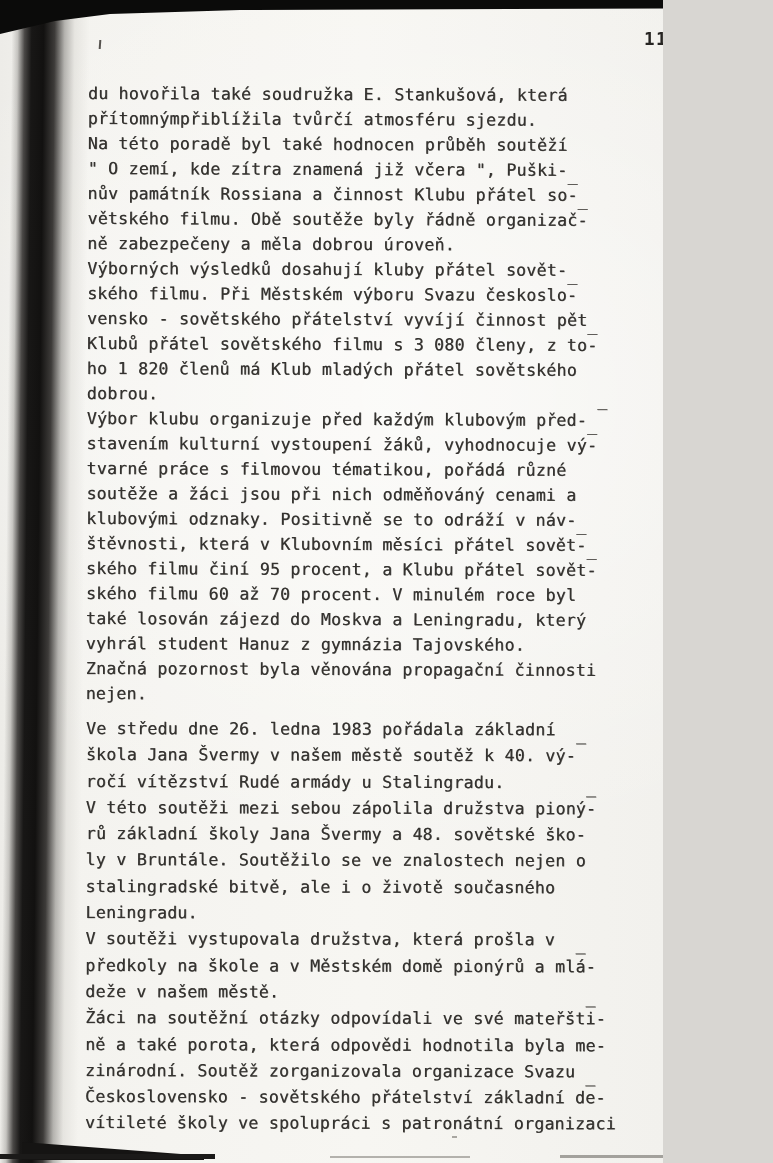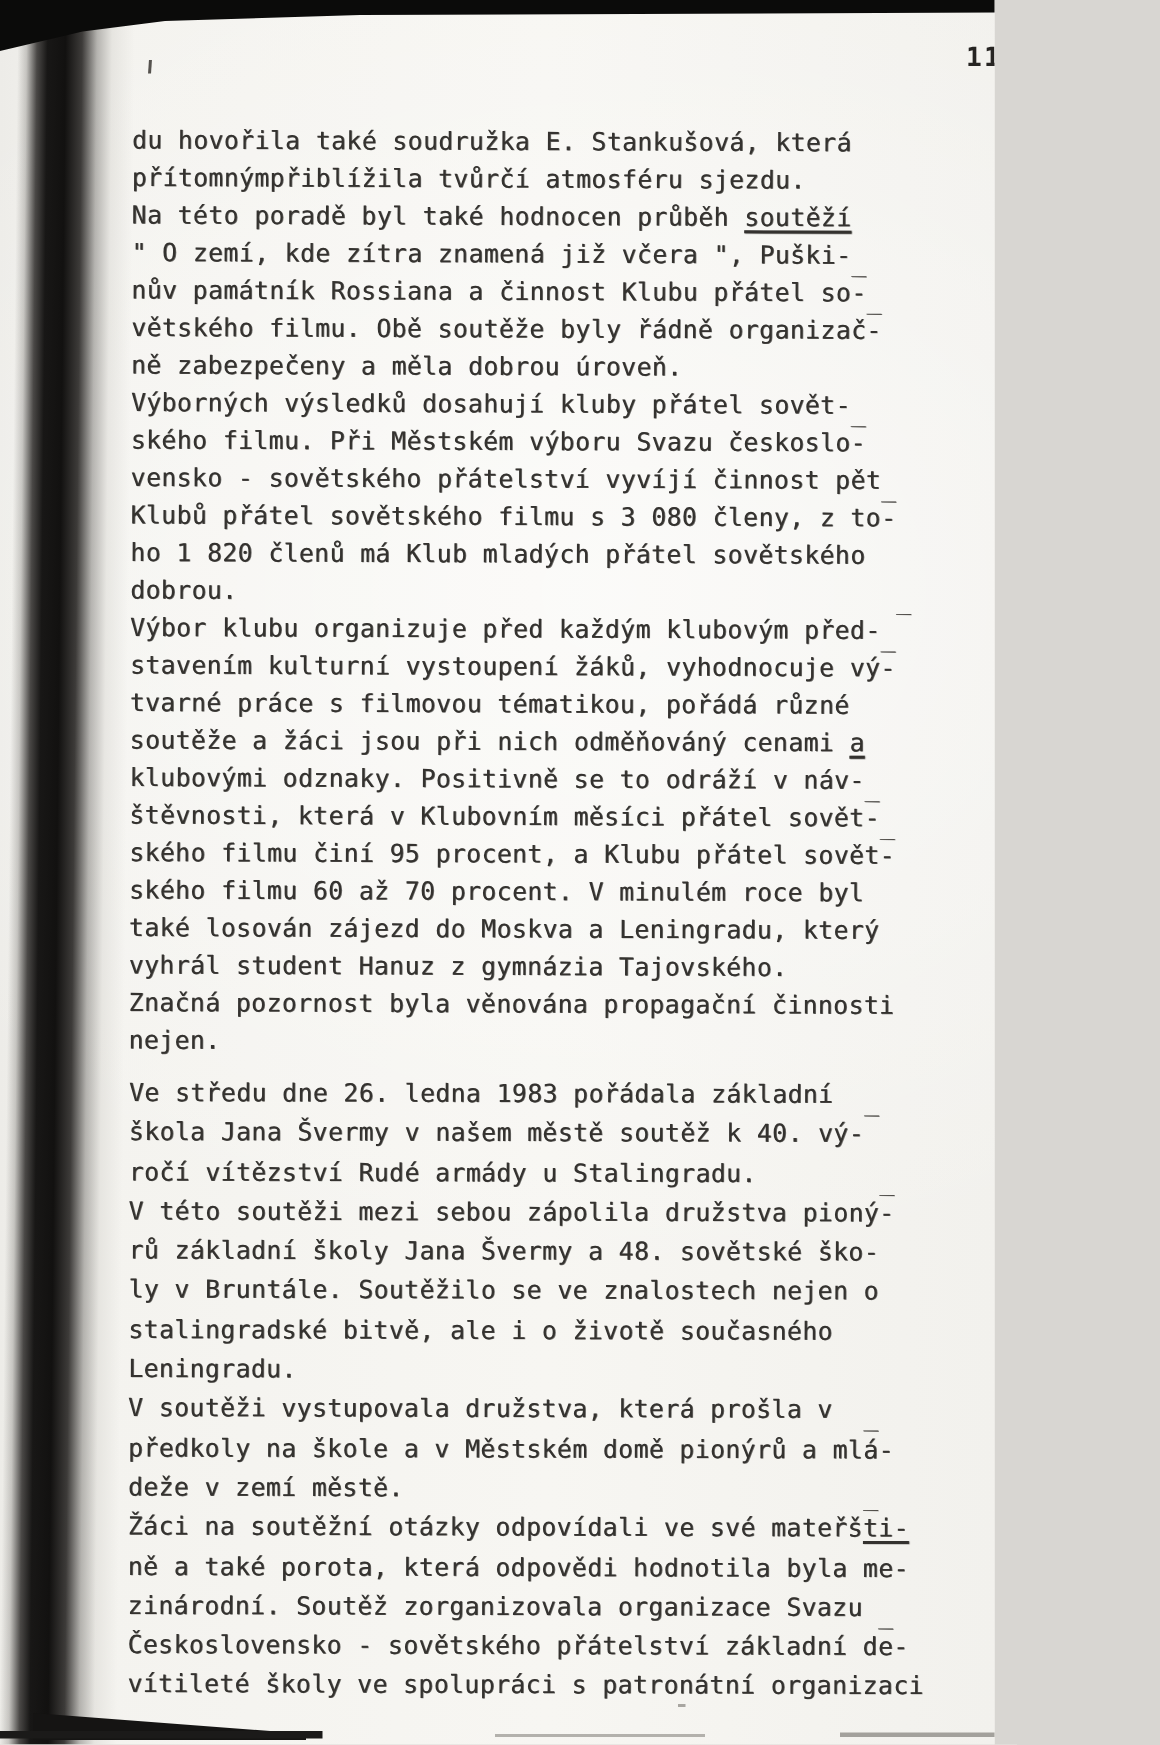--- a/index.html
+++ b/index.html
@@ -32,21 +32,21 @@
   }
   .text-block {
     position:absolute; color:var(--ink,#34322f); font-size:16.6px; letter-spacing:0.22px;
     text-shadow:0.5px 0.2px 0.4px rgba(43,41,38,0.65);
   }
   .text-block-a { left:88px; top:81px;  line-height:25px;   transform:rotate(0.22deg); transform-origin:top left; }
   .text-block-b { left:86px; top:716px; line-height:26.3px; transform:rotate(0.15deg); transform-origin:top left; }
   .line { white-space:pre; }
   .text-block-a .line { height:25px; }
   .text-block-b .line { height:26.3px; }
-  .u   { text-decoration:underline; text-underline-offset:3px; text-decoration-thickness:1.5px; }
+  .u   { text-underline-offset:3px; text-decoration-thickness:1.5px; }
   .low { position:relative; top:5px; color:#4f4c48; }
   .margin-note {
     position:absolute; left:621px; top:713px; font-size:16.2px; line-height:25.5px;
     color:#3d3b38; letter-spacing:0.2px; white-space:pre;
     text-shadow:0.4px 0.2px 0.4px rgba(43,41,38,0.5);
   }
   
   .bottom-wedge { position:absolute; left:22px; top:1141px; width:182px; height:19px; background:#151413;
                   clip-path:polygon(0 5%, 100% 78%, 100% 100%, 0 100%); }
   .bottom-line-left  { position:absolute; left:0;   top:1154px; width:215px; height:4.5px; background:#1b1a19; }
@@ -95,21 +95,21 @@
       <div class="line"><span>Ve středu dne 26. ledna 1983 pořádala základní</span><span class="low">  _</span></div>
       <div class="line"><span>škola Jana Švermy v našem městě soutěž k 40. vý-</span></div>
       <div class="line"><span>ročí vítězství Rudé armády u Stalingradu.</span><span class="low">        _</span></div>
       <div class="line"><span>V této soutěži mezi sebou zápolila družstva pioný-</span></div>
       <div class="line"><span>rů základní školy Jana Švermy a 48. sovětské ško-</span></div>
       <div class="line"><span>ly v Bruntále. Soutěžilo se ve znalostech nejen o</span></div>
       <div class="line"><span>stalingradské bitvě, ale i o životě současného</span></div>
       <div class="line"><span>Leningradu.</span></div>
       <div class="line"><span>V soutěži vystupovala družstva, která prošla v</span><span class="low">  _</span></div>
       <div class="line"><span>předkoly na škole a v Městském domě pionýrů a mlá-</span></div>
-      <div class="line"><span>deže v zemí městě.</span><span class="low">                              _</span></div>
+      <div class="line"><span>deže v našem městě.</span><span class="low">                              _</span></div>
       <div class="line"><span>Žáci na soutěžní otázky odpovídali ve své mateřš</span><span class="u">ti-</span></div>
       <div class="line"><span>ně a také porota, která odpovědi hodnotila byla me-</span></div>
       <div class="line"><span>zinárodní. Soutěž zorganizovala organizace Svazu</span><span class="low"> _</span></div>
       <div class="line"><span>Československo - sovětského přátelství základní de-</span></div>
       <div class="line"><span>vítileté školy ve spolupráci s patronátní organizaci</span></div>
     </div>
 
 
   <div class="bottom-wedge"></div>
   <div class="bottom-line-left"></div>

